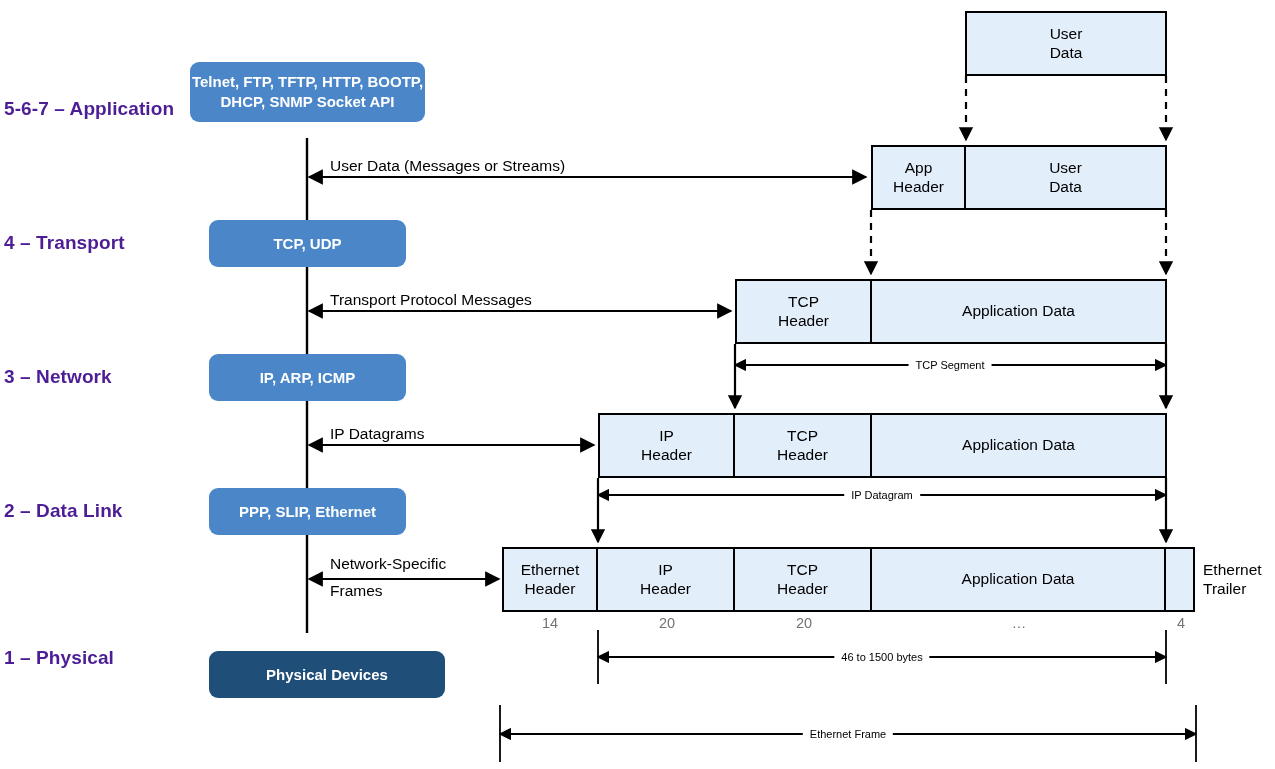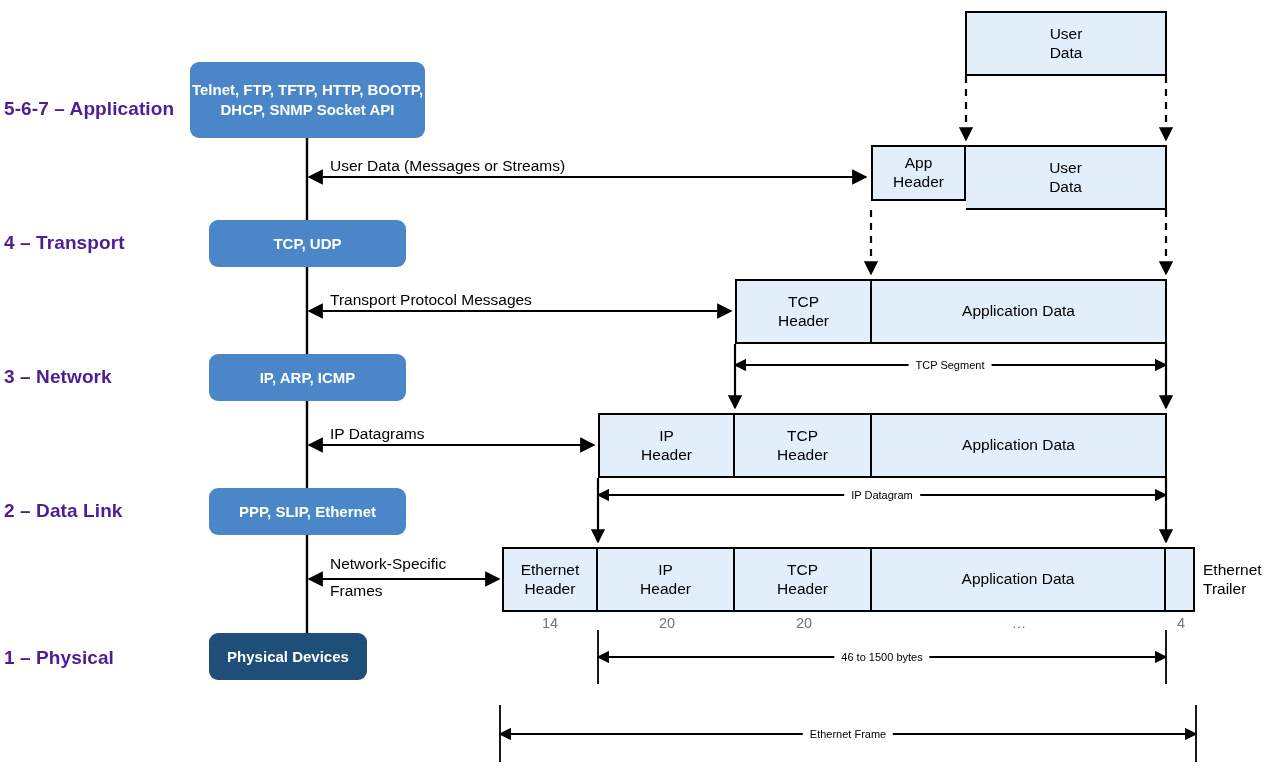--- a/index.html
+++ b/index.html
@@ -174,38 +174,38 @@
       <line x1="500" y1="734" x2="1196" y2="734" marker-start="url(#ahStart)" marker-end="url(#ahEnd)"></line>
     </g>
   </svg>
 
   <div class="layer-label" style="left:4px; top:98px;">5-6-7 – Application</div>
   <div class="layer-label" style="left:4px; top:232px;">4 – Transport</div>
   <div class="layer-label" style="left:4px; top:366px;">3 – Network</div>
   <div class="layer-label" style="left:4px; top:500px;">2 – Data Link</div>
   <div class="layer-label" style="left:4px; top:647px;">1 – Physical</div>
 
-  <div class="proto-box" style="left:190px; top:62px; width:235px; height:76px;">Telnet, FTP, TFTP, HTTP,
+  <div class="proto-box" style="left:190px; top:62px; width:235px; height:60px;">Telnet, FTP, TFTP, HTTP,
 BOOTP, DHCP, SNMP
 Socket API</div>
   <div class="proto-box" style="left:209px; top:220px; width:197px; height:47px;">TCP, UDP</div>
   <div class="proto-box" style="left:209px; top:488px; width:197px; height:47px;">PPP, SLIP, Ethernet</div>
   <div class="proto-box" style="left:209px; top:354px; width:197px; height:47px;">IP, ARP, ICMP</div>
-  <div class="proto-box dark" style="left:209px; top:633px; width:158px; height:47px;">Physical Devices</div>
+  <div class="proto-box dark" style="left:209px; top:651px; width:236px; height:47px;">Physical Devices</div>
 
   <div class="flow-label" style="left:330px; top:157px;">User Data (Messages or Streams)</div>
   <div class="flow-label" style="left:330px; top:291px;">Transport Protocol Messages</div>
   <div class="flow-label" style="left:330px; top:425px;">IP Datagrams</div>
   <div class="flow-label" style="left:330px; top:555px;">Network-Specific</div>
   <div class="flow-label" style="left:330px; top:582px;">Frames</div>
 
   <div class="pkt-cell" style="left:965px; top:11px; width:202px; height:65px;">User
 Data</div>
 
-  <div class="pkt-cell" style="left:871px; top:145px; width:95px; height:56px;">App
+  <div class="pkt-cell" style="left:871px; top:145px; width:95px; height:65px;">App
 Header</div>
   <div class="pkt-cell no-left" style="left:966px; top:145px; width:201px; height:65px;">User
 Data</div>
 
   <div class="pkt-cell" style="left:735px; top:279px; width:137px; height:65px;">TCP
 Header</div>
   <div class="pkt-cell no-left" style="left:872px; top:279px; width:295px; height:65px;">Application Data</div>
 
   <div class="pkt-cell" style="left:598px; top:413px; width:137px; height:65px;">IP
 Header</div>

